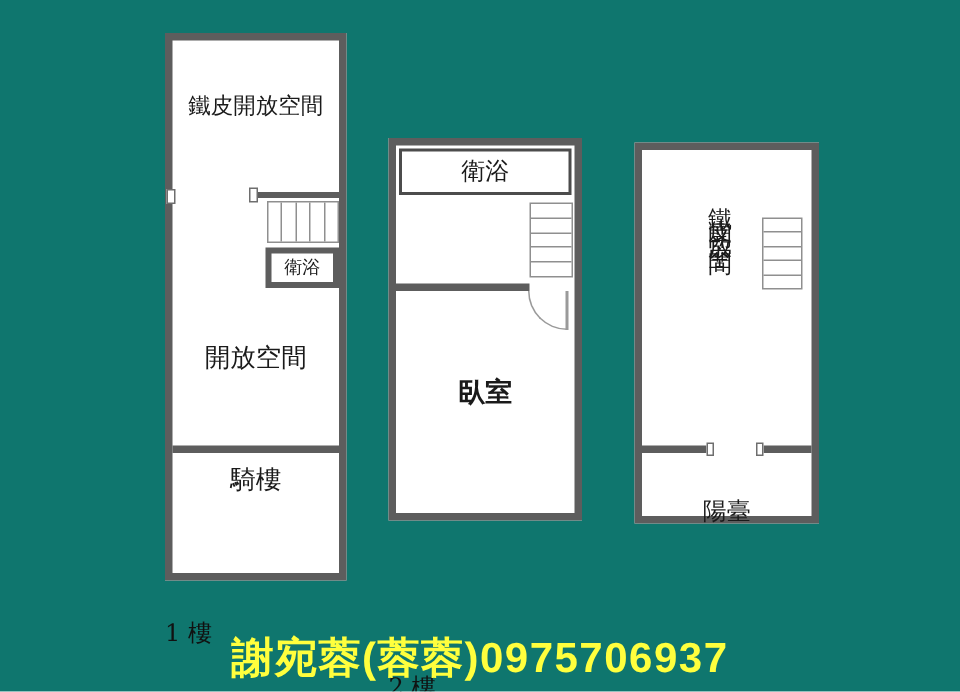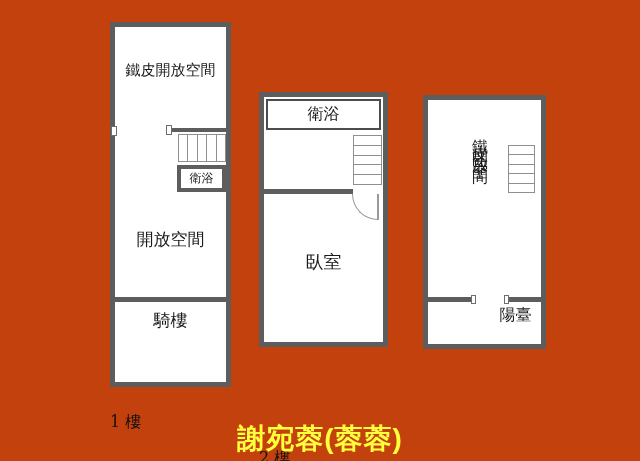--- a/index.html
+++ b/index.html
@@ -1,17 +1,17 @@
 <!DOCTYPE html>
 <html><head>
 <meta charset="utf-8">
 <style>
   html,body { margin:0; padding:0; background:#ffffff; }
   .canvas {
-    position:relative; width:640px; height:461px; background:#c2410c;
+    position:relative; width:640px; height:461px; background:#0f766e;
     overflow:hidden; font-family:"DejaVu Serif", serif;
   }
   
   .plan {
     position:absolute; box-sizing:border-box; background:#ffffff;
     border:5px solid #5d5d5d;
   }
   .f1 { left:110px; top:22px;  width:121px; height:365px; }
   .f2 { left:259px; top:92px;  width:129px; height:255px; }
   .f3 { left:423px; top:95px;  width:123px; height:254px; }
@@ -61,34 +61,34 @@
   .f2 .wall-c  { left:0; top:92px; width:89px; height:5px; }
   .f2 .door-leaf {
     position:absolute; left:113px; top:97px; width:0; height:26px;
     border-left:2px solid #9a9a9a;
   }
   .f2 .door-arc {
     position:absolute; left:88px; top:97px; width:26px; height:26px;
     border-left:1.5px solid #9a9a9a; border-bottom:1.5px solid #9a9a9a;
     border-bottom-left-radius:100%; box-sizing:border-box;
   }
-  .f2 .bedroom-label { top:155px; font-size:18px; }
+  .f2 .bedroom-label { top:155px; font-size:18px;font-weight:bold; }
 
   
   .f3 .v-label {
     position:absolute; left:44px; top:26px; height:150px;
     writing-mode:vertical-rl; text-orientation:upright;
     font-size:16px; letter-spacing:6px; color:#1a1a1a; line-height:1;
   }
   .f3 .stairs   { left:80px; top:45px; width:27px; height:48px; }
   .f3 .wall-d   { left:0;  top:197px; width:43px; height:5px; }
   .f3 .wall-e   { left:81px; right:0; top:197px; height:5px; }
   .f3 .marker-a { left:43px; top:195px; width:5px; height:9px; }
   .f3 .marker-b { left:76px; top:195px; width:5px; height:9px; }
-  .f3 .balcony-label { top:206px; font-size:16px;margin-left:31px; }
+  .f3 .balcony-label { top:232px; font-size:16px; }
 
   
   .caption {
     position:absolute; top:412px; color:#111111;
     font-size:16px; font-family:"DejaVu Serif", serif; white-space:nowrap;
   }
   .cap1 { left:110px; width:121px; }
   .cap2 { left:259px; width:129px;margin-top:36px; }
   .cap3 { left:423px; width:123px; }
 
@@ -168,15 +168,16 @@
     <div class="door-marker marker-b"></div>
 
     <div class="room-label balcony-label">陽臺</div>
   </div>
 
   <div class="caption cap1">1 樓</div>
   <div class="caption cap2">2 樓</div>
 
   <div class="contact">
     <span>謝宛蓉(蓉蓉)</span>
+    <span>0975706937</span>
   </div>
 
 </div>
 
 </body></html>

